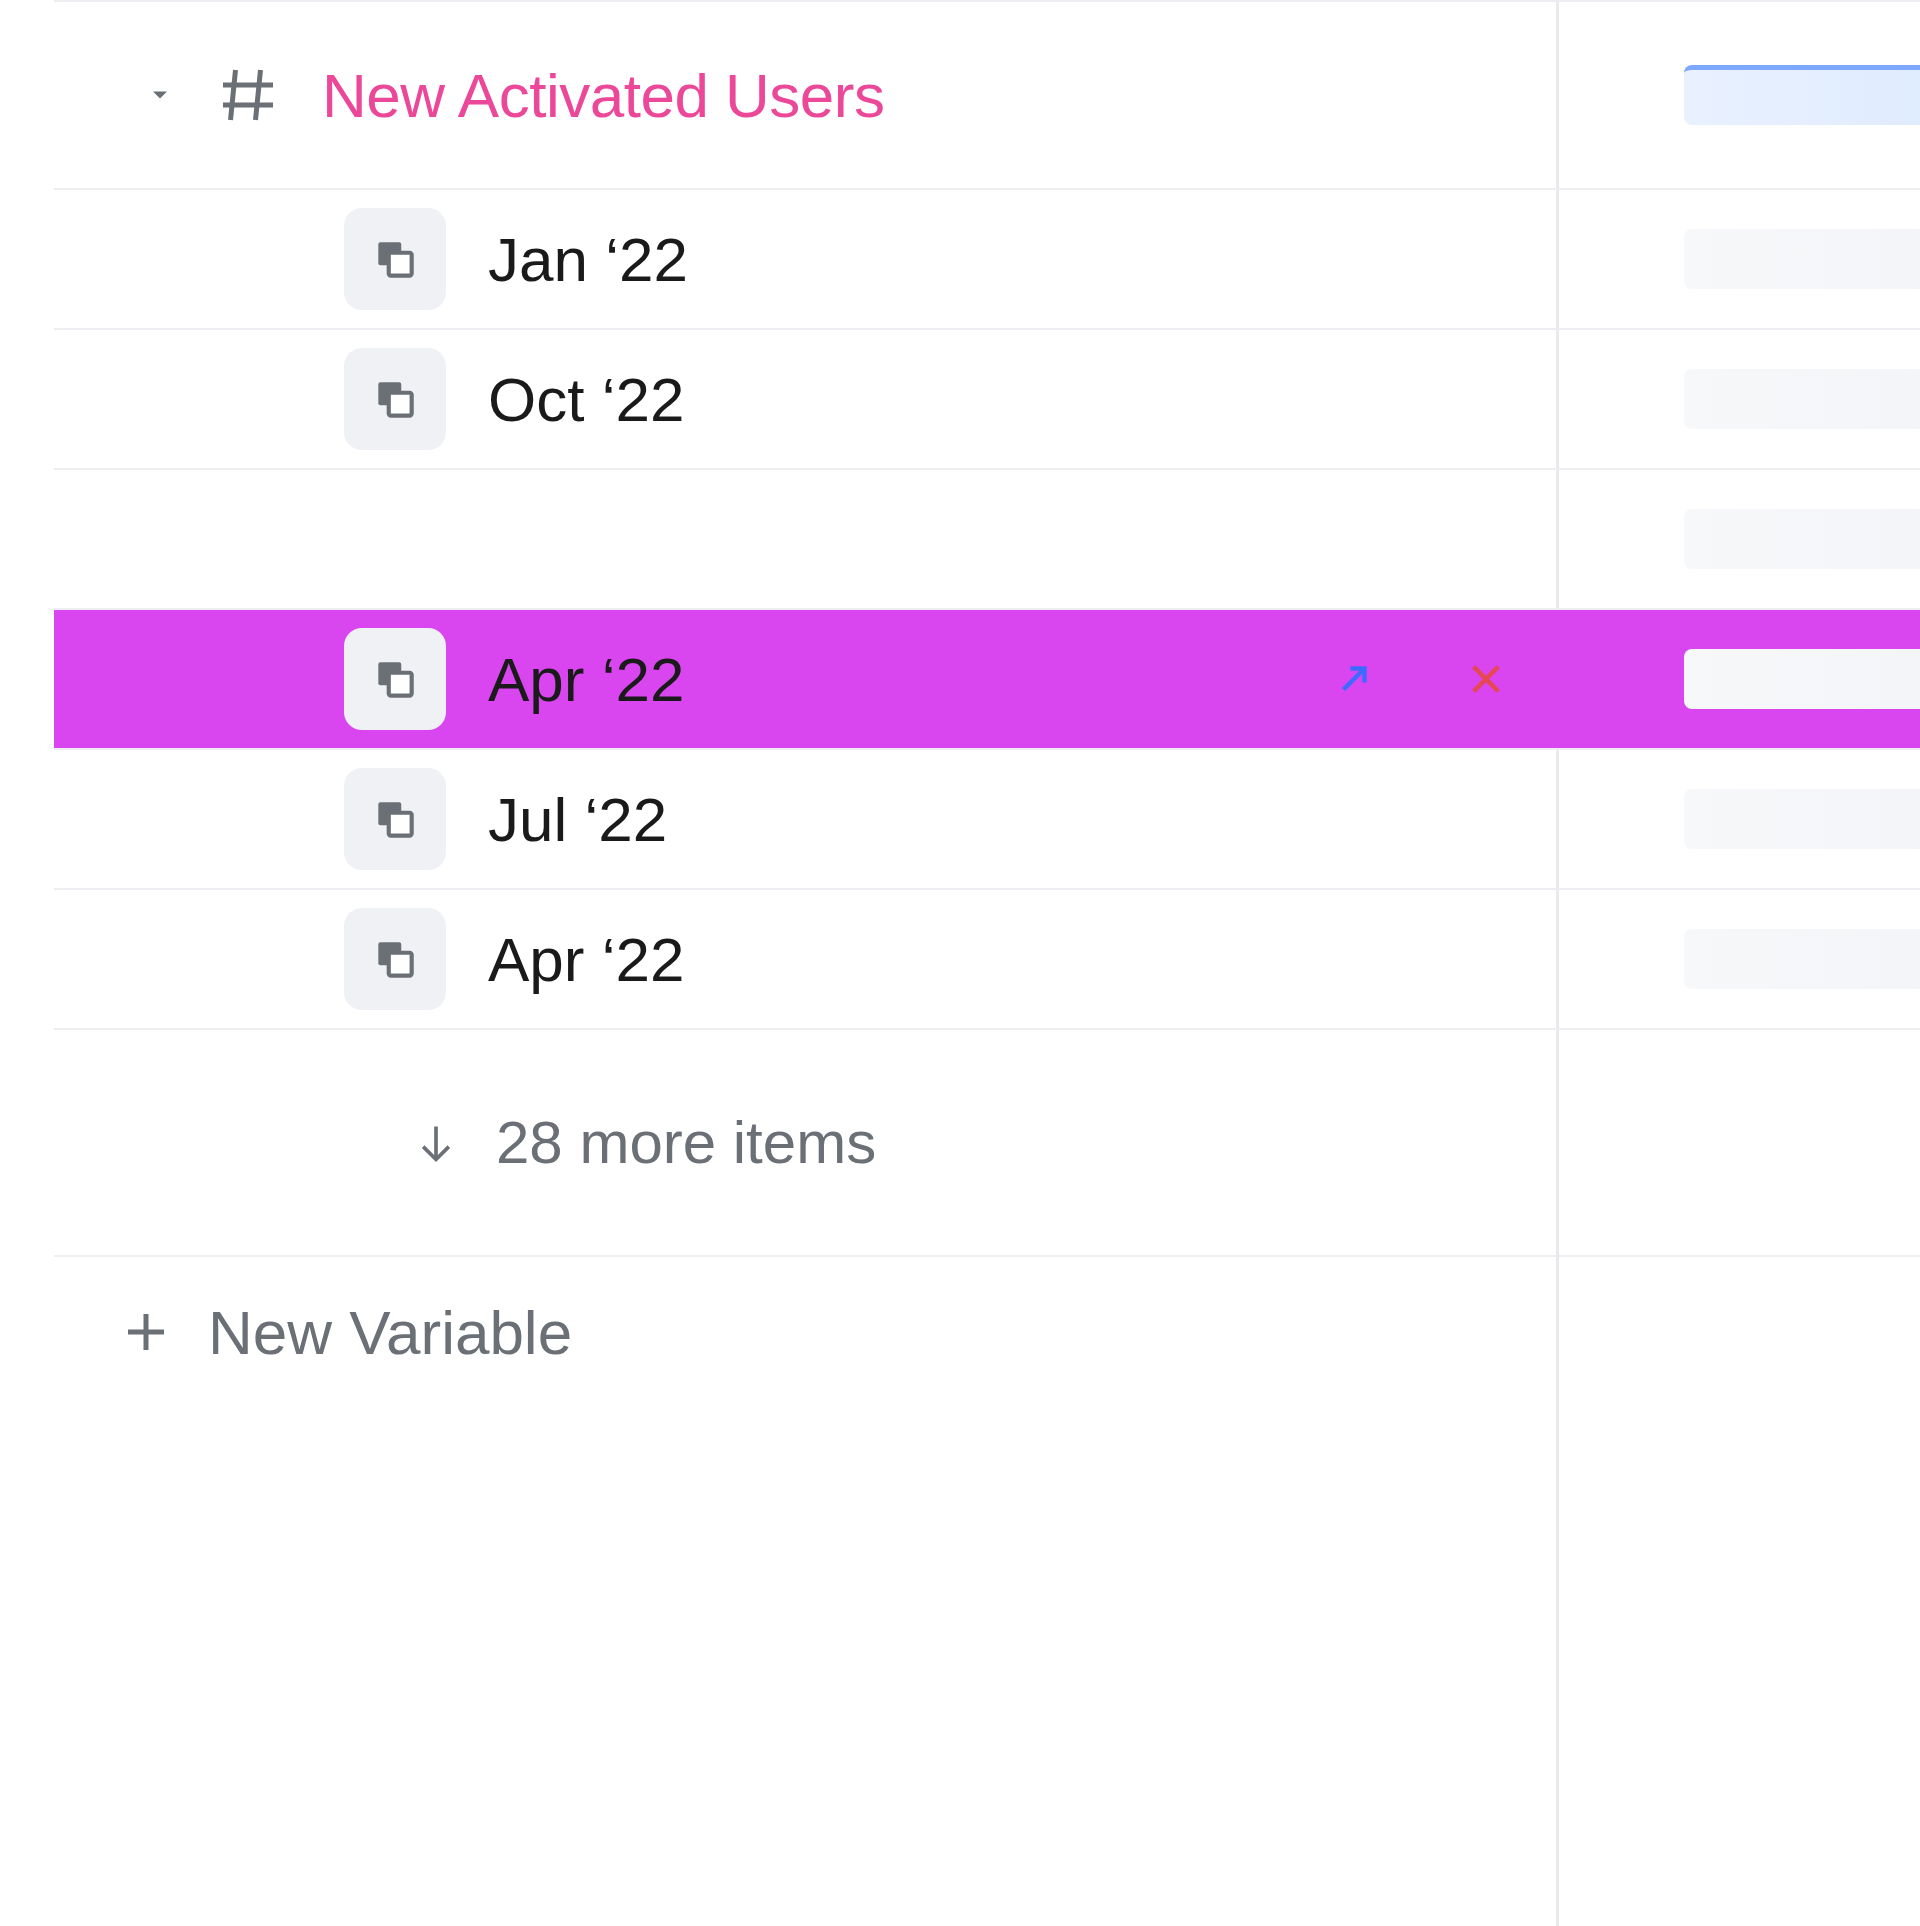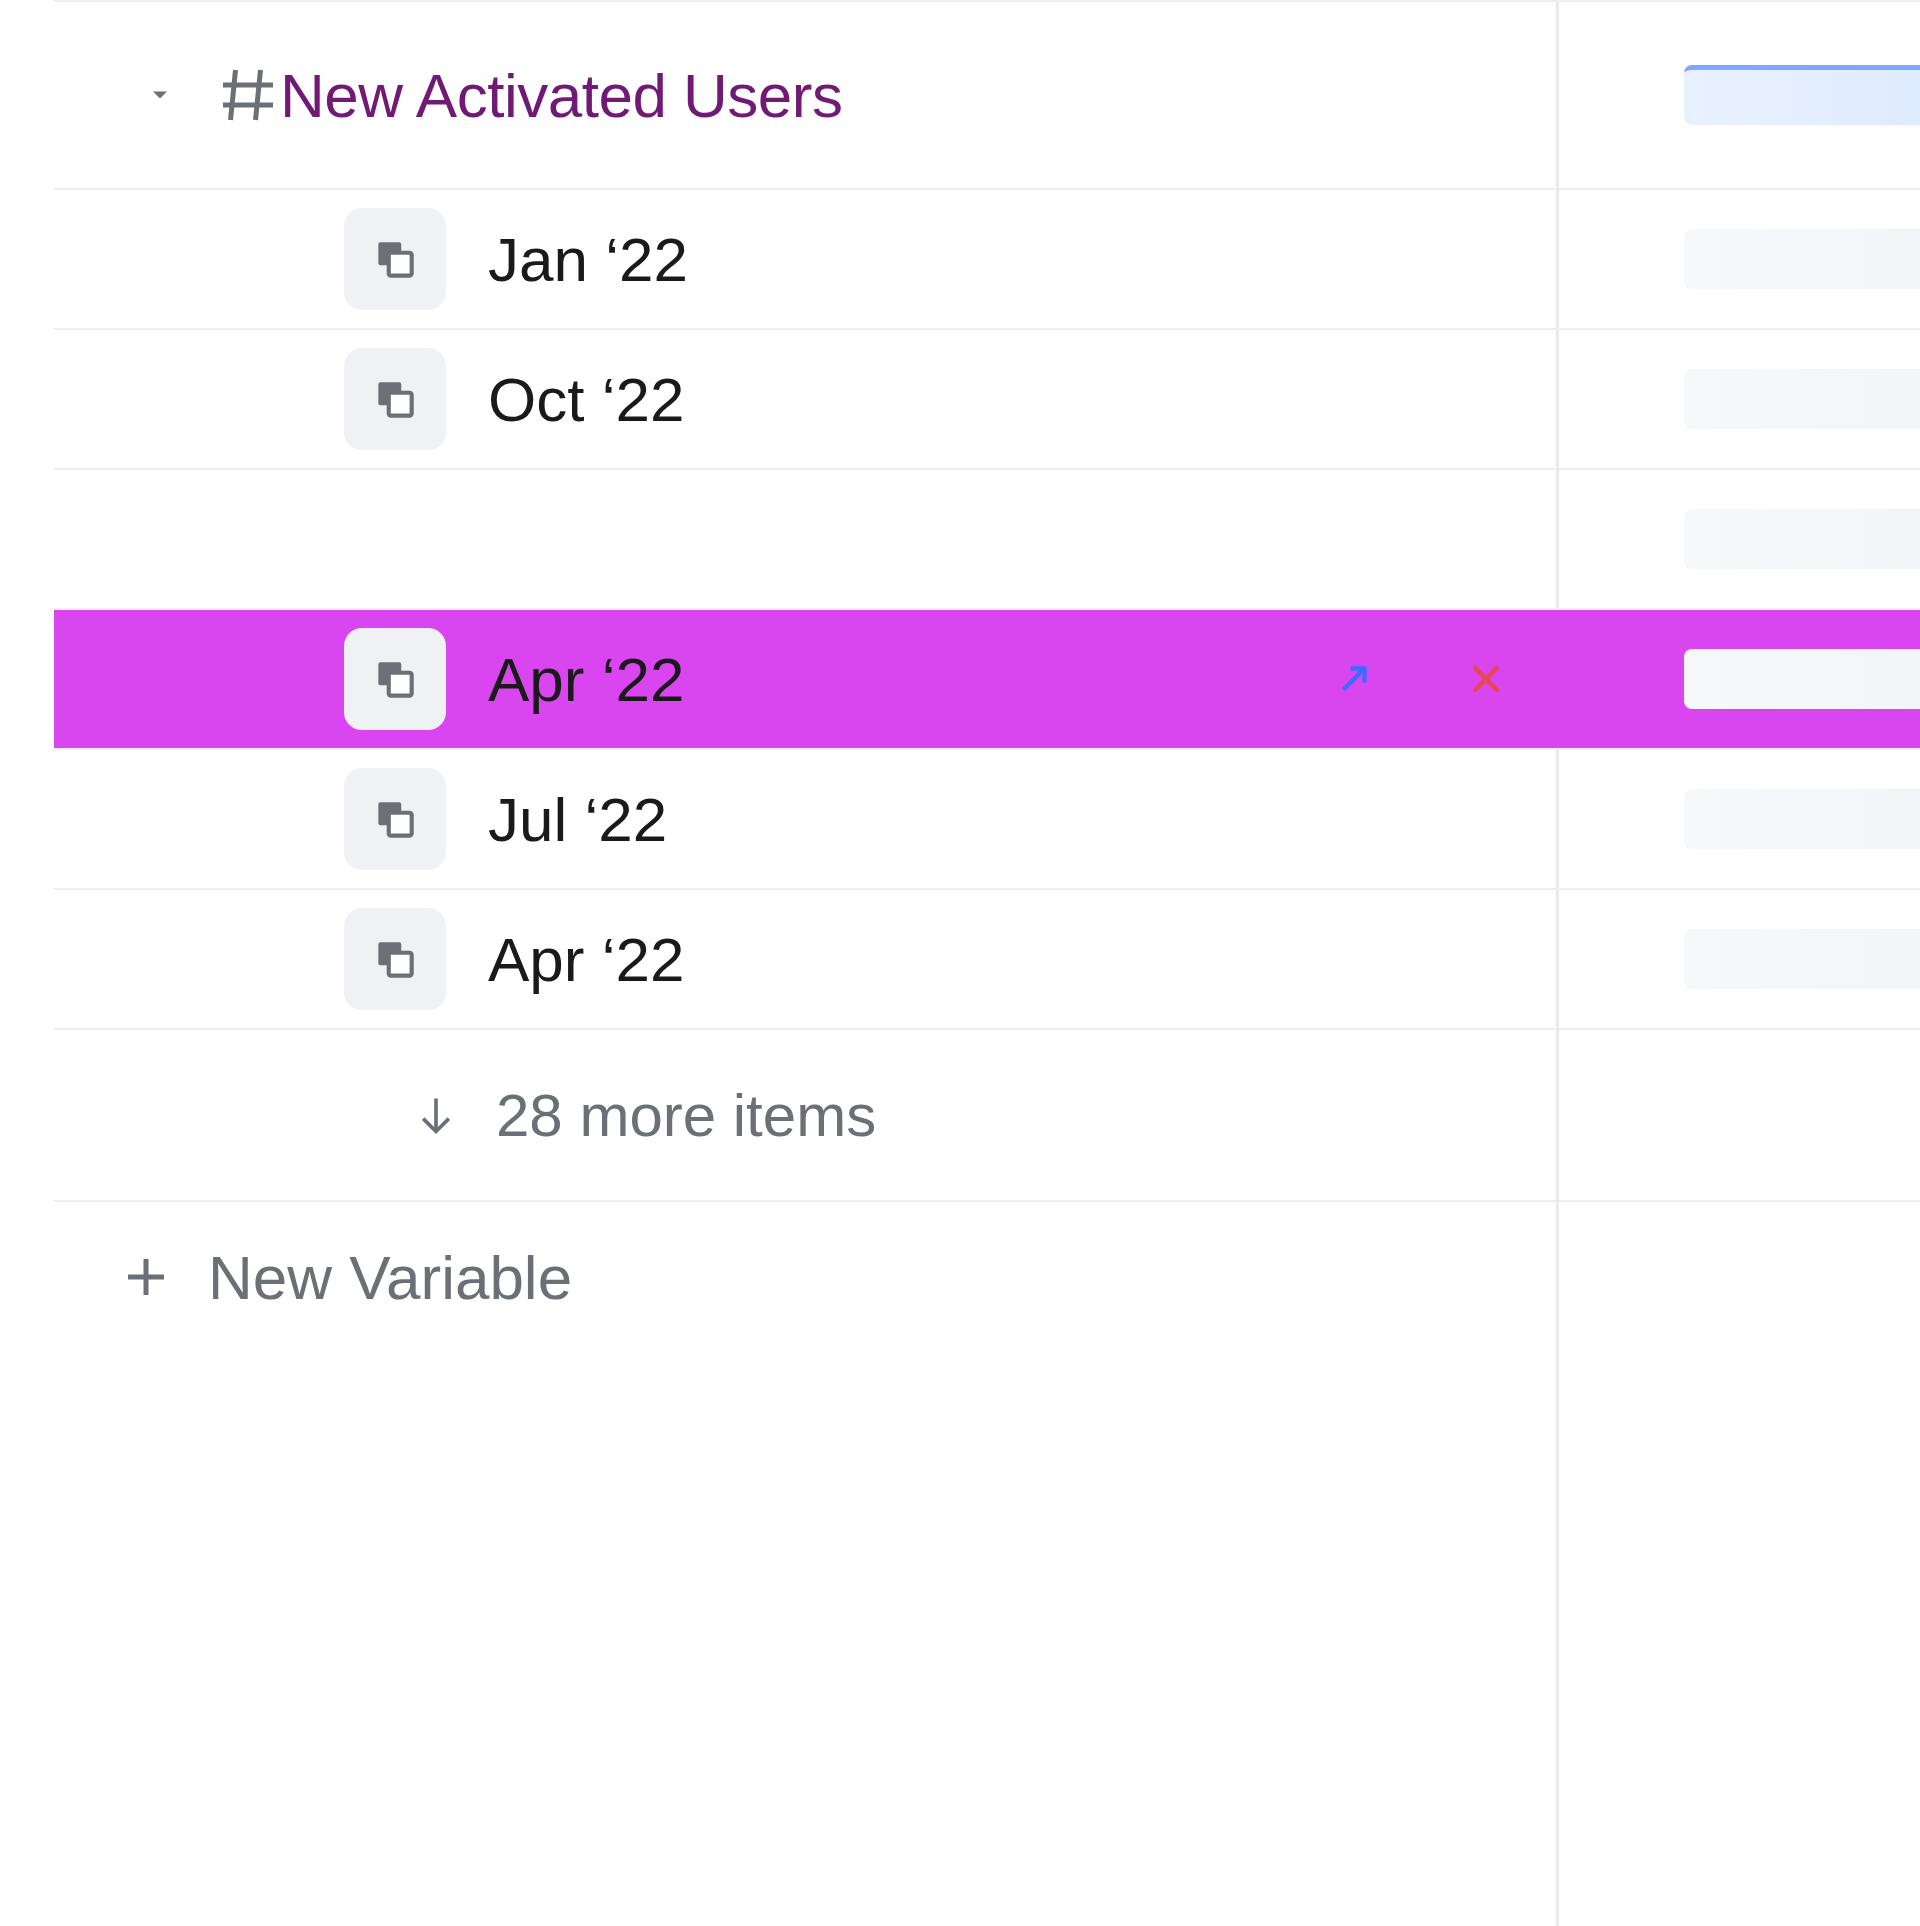--- a/index.html
+++ b/index.html
@@ -59,23 +59,24 @@
   .hash-box {
     margin-left: 42px;
     width: 64px;
     height: 64px;
     display: flex;
     align-items: center;
     justify-content: center;
   }
   .hash-box svg { width: 60px; height: 60px; stroke: #6b6f76; stroke-width: 4; fill: none; }
   .header-title {
+    margin-left: 42px;
     font-size: 62px;
     font-weight: 500;
-    color: #701a75;
+    color: #ec4899;
     letter-spacing: -0.5px;
   }
   .item-icon-indent {
     margin-left: 290px;
   }
   .item-icon-box {
     width: 102px;
     height: 102px;
     border-radius: 18px;
     background: #f0f1f4;
@@ -121,21 +122,21 @@
   }
   .right-track.gray {
     background: linear-gradient(90deg, #f7f8fa 0%, #f3f4f7 100%);
   }
   .right-track.highlight {
     background: linear-gradient(90deg, #e9f1ff 0%, #ddeafe 100%);
     border-top: 5px solid #7ea8ff;
     box-sizing: border-box;
   }
   .more-row {
-    height: 172px;
+    height: 227px;
     display: flex;
     align-items: center;
     border-bottom: 2px solid #eceef1;
   }
   .more-arrow {
     margin-left: 358px;
     width: 48px;
     height: 48px;
     display: flex;
     align-items: center;

